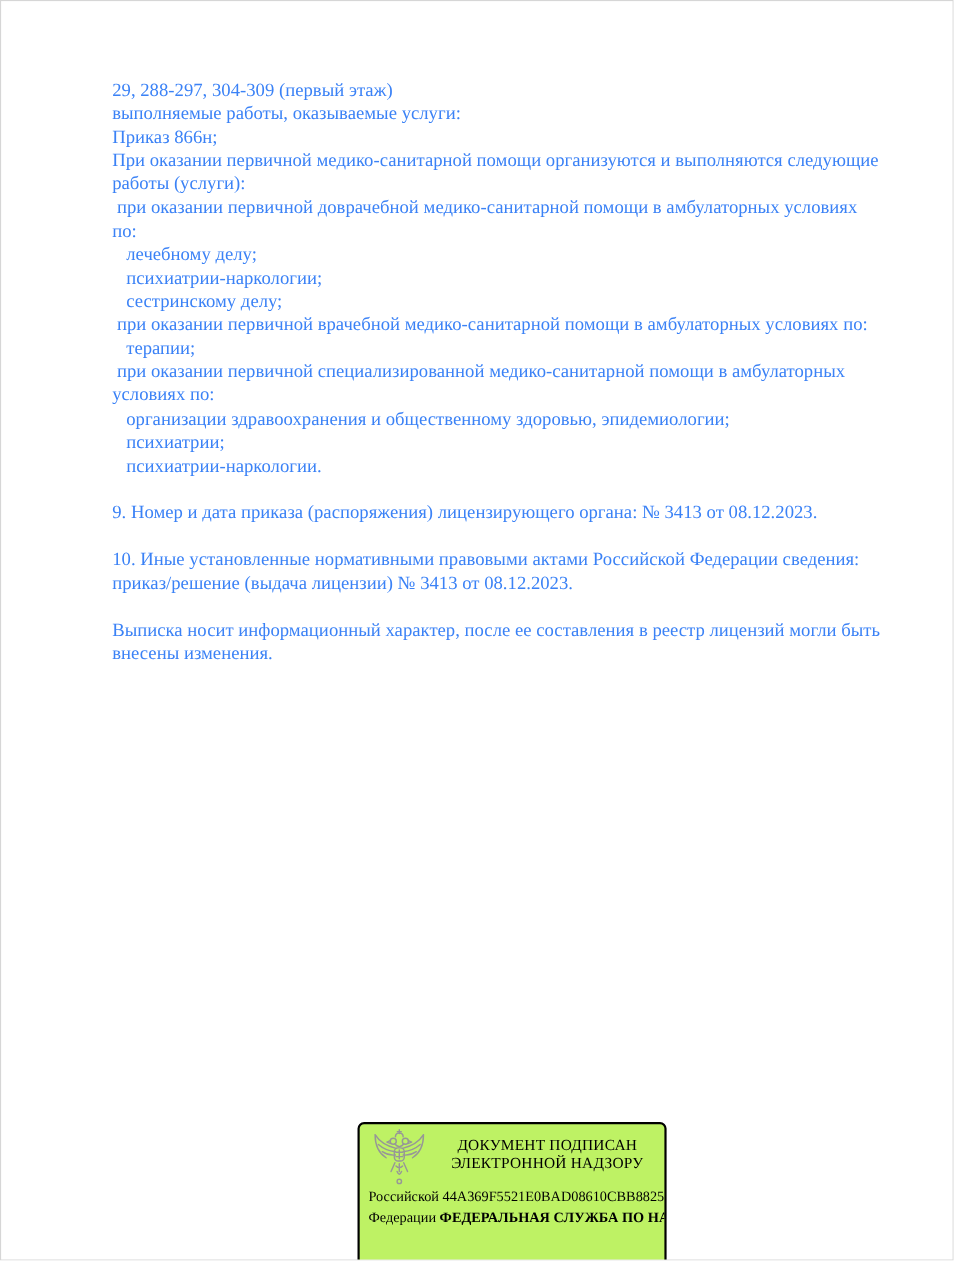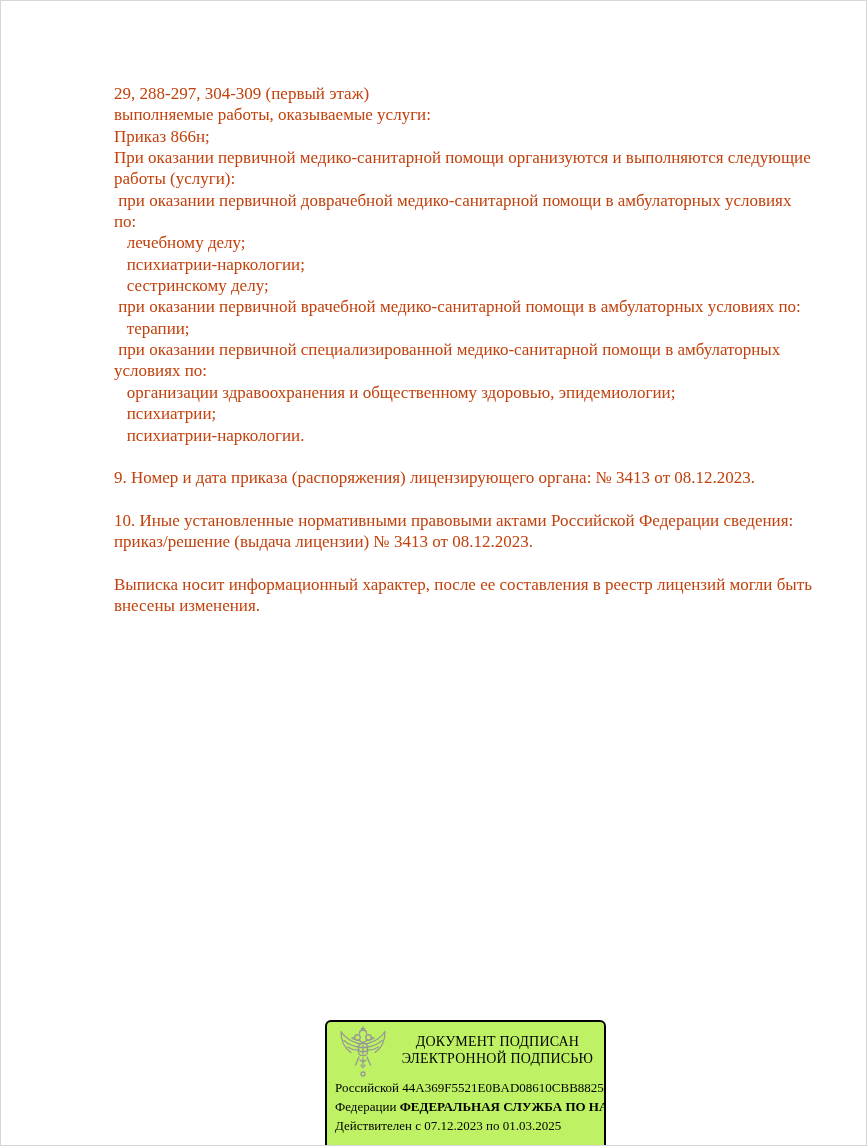--- a/index.html
+++ b/index.html
@@ -10,26 +10,26 @@
     background: #ffffff;
     border: 1px solid #d6d6d6;
     overflow: hidden;
     font-family: "Liberation Serif", "DejaVu Serif", serif;
     color: #000000;
   }
   .doc-text {
     position: absolute;
     left: 101px;
     top: 70px;
-    margin: 12px;
+    margin: 0;
     font-family: "Liberation Serif", "DejaVu Serif", serif;
     font-size: 17px;
     line-height: 21.35px;
     white-space: pre;
-    color: #c2410c;
+    color: #3b82f6;
   }
   .stamp {
     position: absolute;
     left: 324px;
     top: 1019px;
     width: 281px;
     height: 138px;
     box-sizing: border-box;
     border: 2px solid #000000;
     border-radius: 6px;
@@ -127,24 +127,23 @@
           <path d="M46 70 Q52 76 58 70"></path>
           <path d="M48 80 Q52 90 56 80"></path>
           <path d="M52 66 v14"></path>
           <circle cx="52" cy="98" r="4"></circle>
         </g>
       </svg>
     </span>
 
     <div class="stamp-title">
       <div>ДОКУМЕНТ ПОДПИСАН</div>
-      <div>ЭЛЕКТРОННОЙ ПОДПИСЬЮ</div>
+      <div>ЭЛЕКТРОННОЙ НАДЗОРУ</div>
     </div>
 
     <div class="stamp-lines">
       <div class="stamp-line"><span>Российской</span> <span>44A369F5521E0BAD08610CBB88257ED3</span></div>
       <div class="stamp-line"><span>Федерации</span> <b>ФЕДЕРАЛЬНАЯ СЛУЖБА ПО НАДЗОРУ В С</b></div>
-      <div class="stamp-line">Действителен с 07.12.2023 по 01.03.2025</div>
     </div>
 
   </div>
 
 </div>
 
 </body></html>

